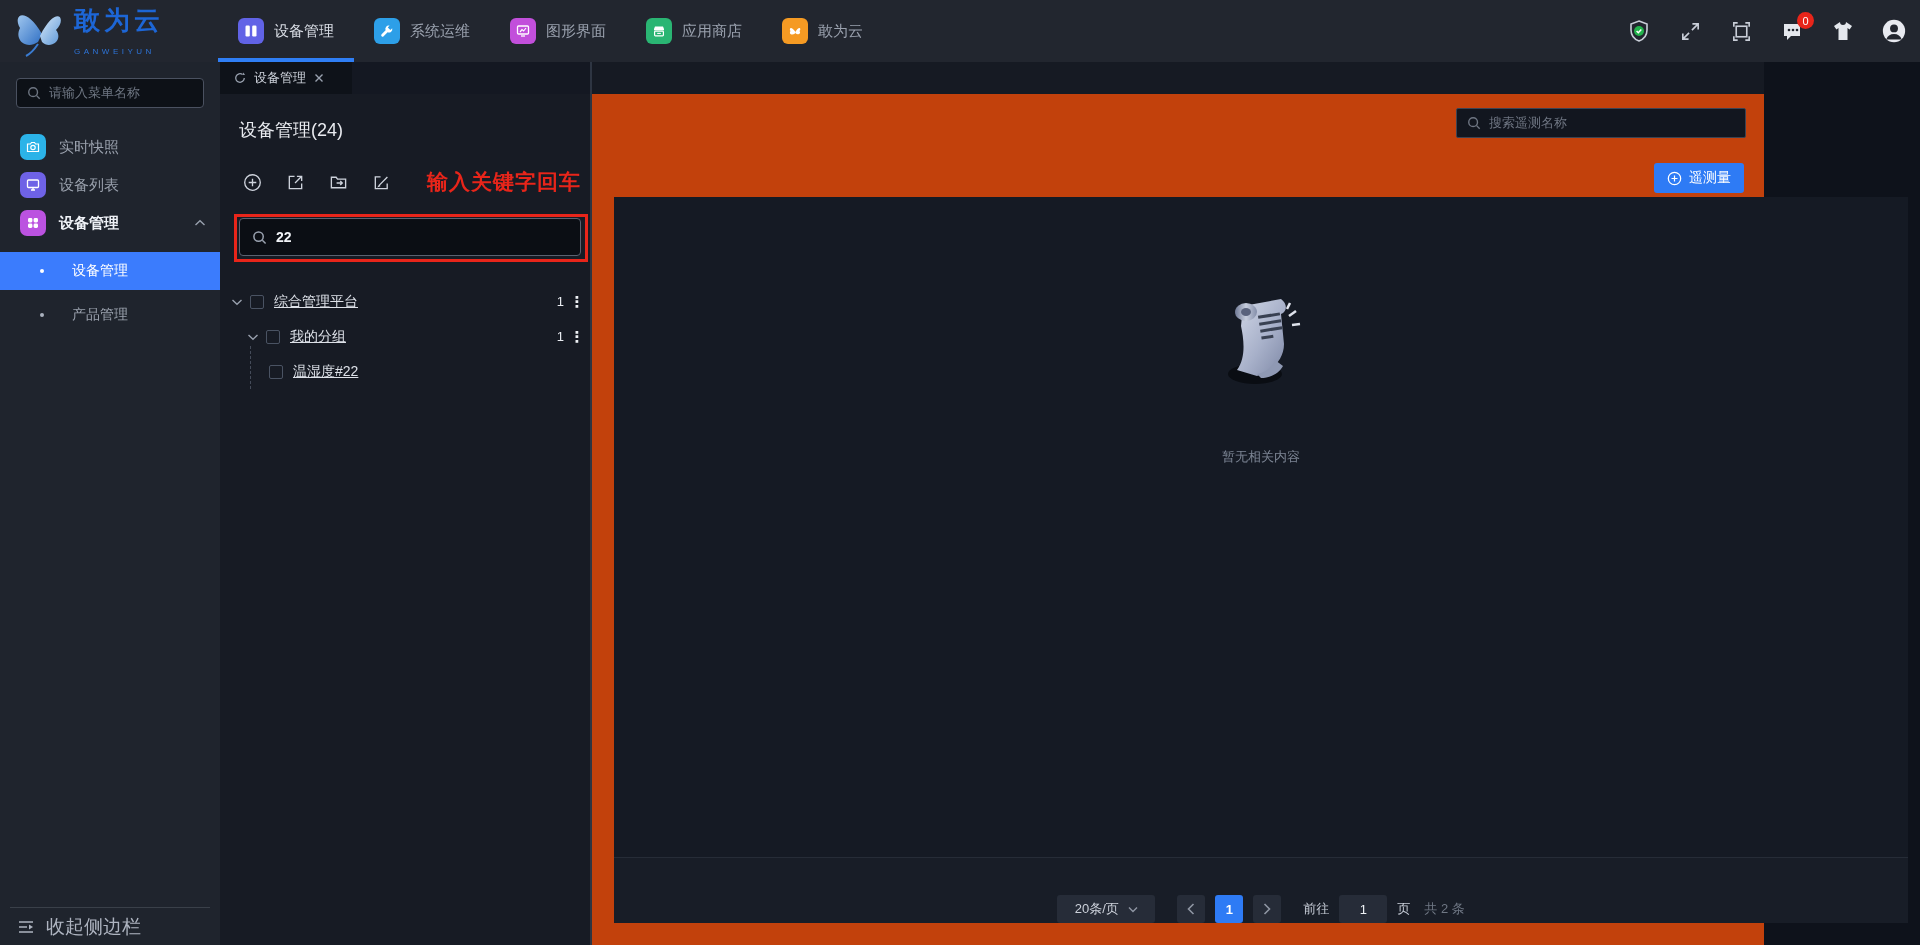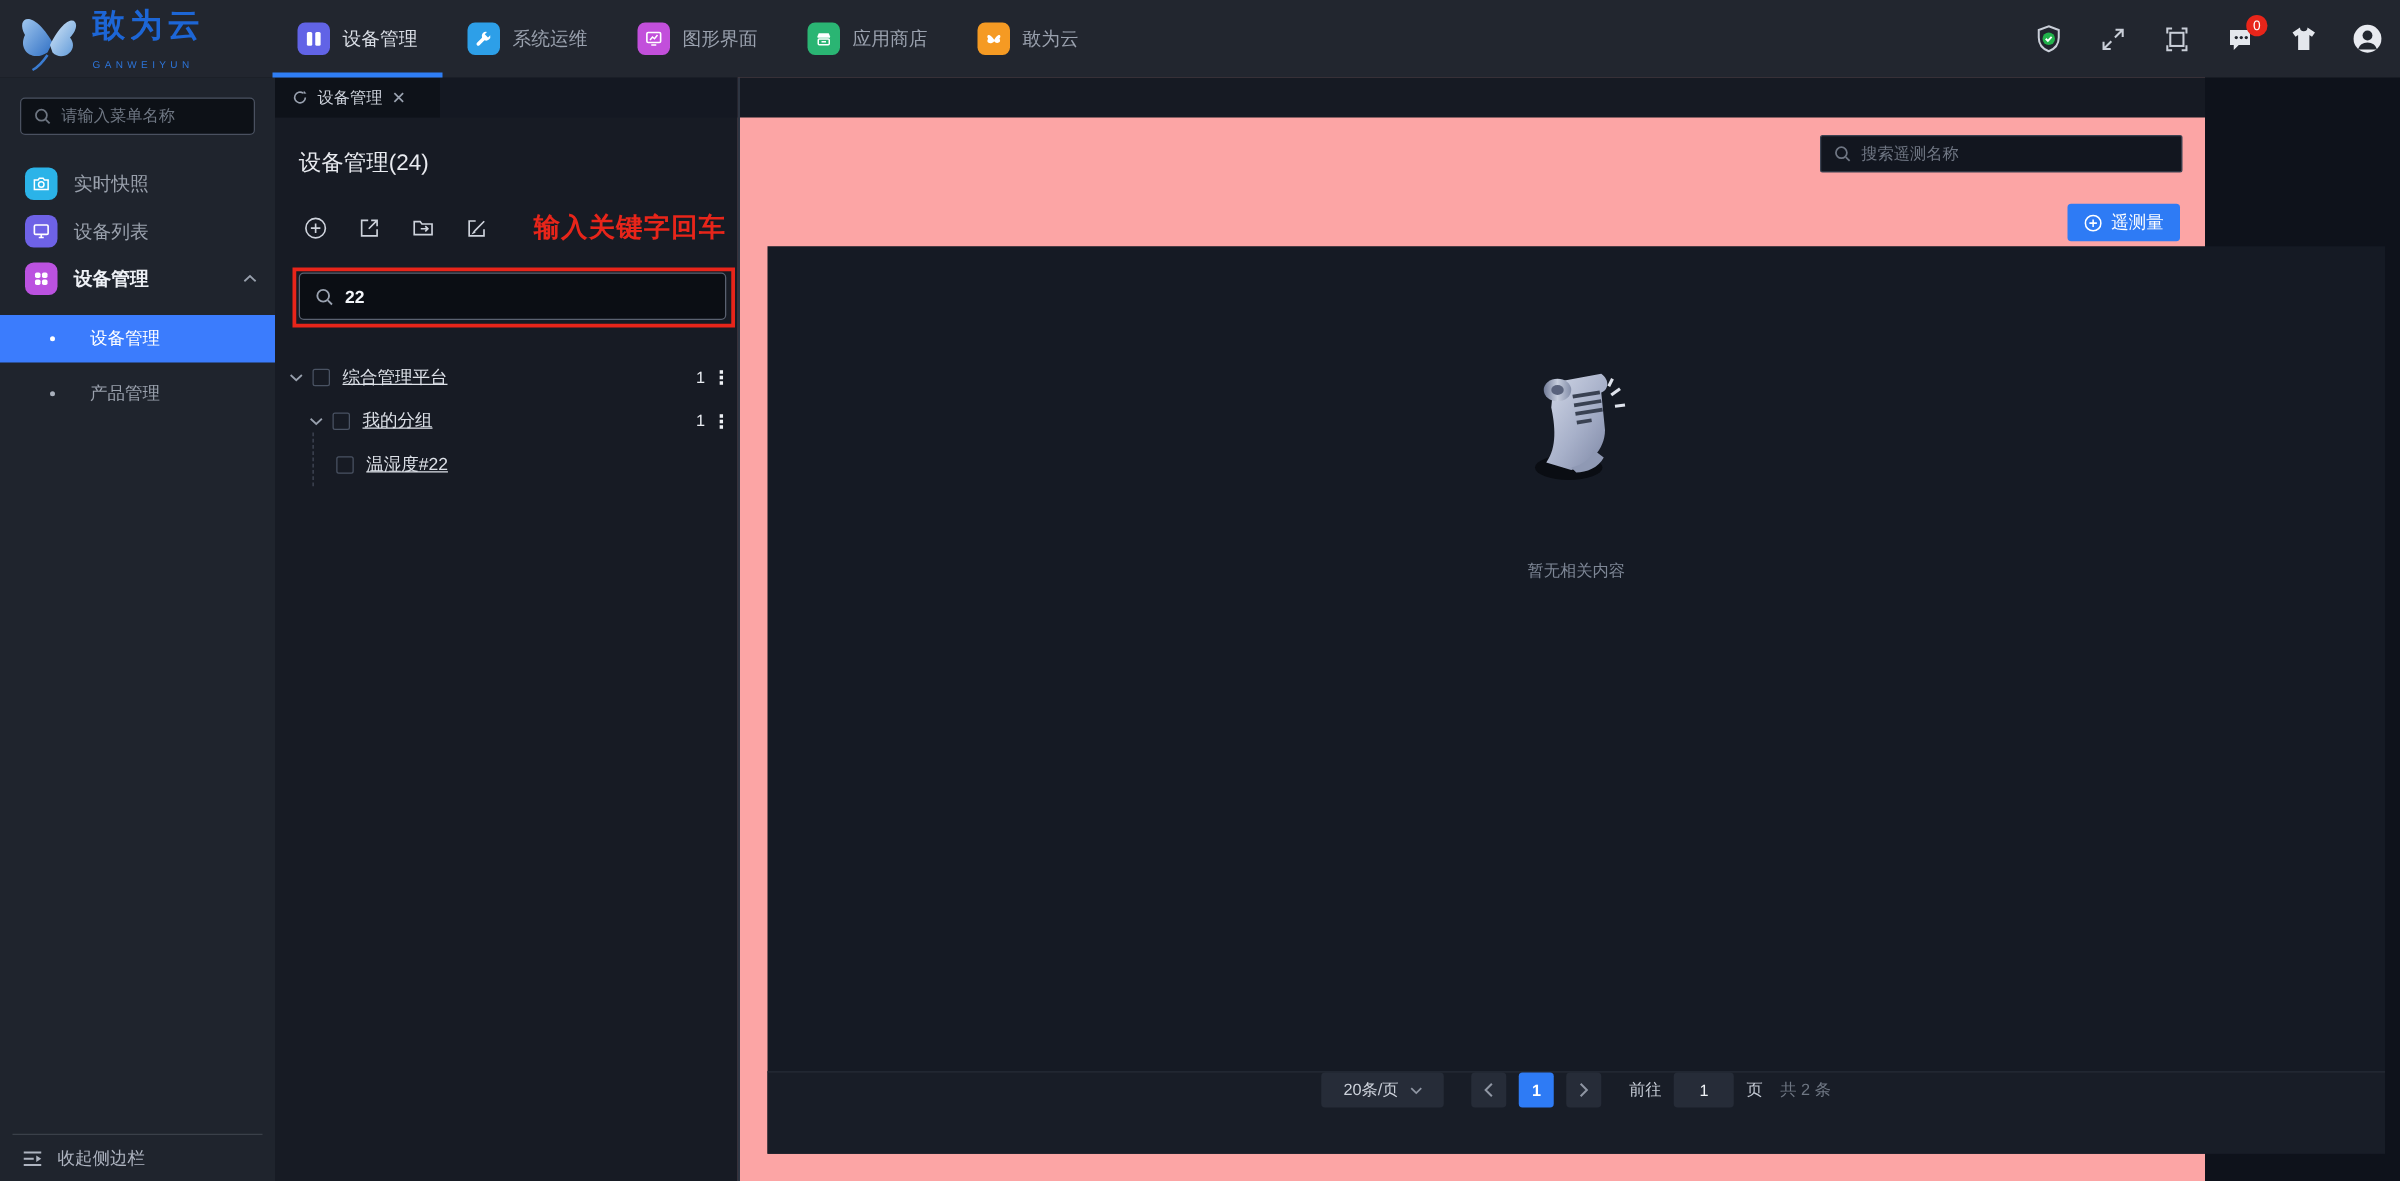--- a/index.html
+++ b/index.html
@@ -38,21 +38,21 @@
   .side-sub { margin-top:10px; }
   .side-sub-item { height:38px; display:flex; align-items:center; cursor:pointer; margin-bottom:6px; }
   .side-sub-item .dot { width:4px; height:4px; border-radius:50%; background:#aab1bd; margin:0 28px 0 40px; }
   .side-sub-item .sub-label { font-size:14px; color:#9aa1ad; }
   .side-sub-item.active { background:#3b7cfd; }
   .side-sub-item.active .sub-label { color:#ffffff; }
   .side-sub-item.active .dot { background:#ffffff; }
   .side-bottom { position:absolute; left:0; bottom:0; width:100%; }
   .side-bottom .divider { height:1px; background:#3a4049; margin:0 10px; }
   .collapse-row { height:37px; display:flex; align-items:center; gap:12px; padding-left:18px; cursor:pointer; }
-  .collapse-row .col-label { font-size:14px; color:#aeb4c0; }
+  .collapse-row .col-label { font-size:19px; color:#aeb4c0; }
 
   
   .treepanel { position:absolute; left:220px; top:62px; width:370px; height:883px; background:#171b24; z-index:10; }
   .tabstrip { height:32px; background:#141822; display:flex; }
   .page-tab { width:132px; height:32px; background:#0e1219; display:flex; align-items:center; gap:8px; padding:0 10px 0 14px; cursor:pointer; }
   .page-tab .tab-label { font-size:13px; color:#cdd2db; }
   .tree-title { margin:24px 0 0 19px; font-size:18px; color:#e9ebf0; }
   .tree-toolbar { margin:26px 0 0 23px; display:flex; align-items:center; gap:24px; }
   .tool-btn { width:19px; height:19px; cursor:pointer; }
   .annotation { margin-left:12px; font-size:21px; font-weight:bold; color:#e8251a; letter-spacing:1px; }
@@ -67,21 +67,21 @@
   .checkbox { width:14px; height:14px; border:1px solid #4a5363; border-radius:2px; background:transparent; flex:none; }
   .tree-row .t-label { font-size:14px; color:#dde1e8; margin-left:10px;text-decoration:underline; }
   .tree-row .count { margin-left:auto; font-size:13px; color:#e9ecf1; }
   .tree-row .more { width:26px; text-align:center; color:#eef1f5; font-size:15px; font-weight:bold; letter-spacing:0; }
   .lvl0 { padding-left:11px; }
   .lvl1 { padding-left:27px; }
   .lvl2 { padding-left:49px; position:relative; }
   .lvl2::before { content:""; position:absolute; left:30px; top:-8px; bottom:0; border-left:1px dashed #444b59; }
 
   
-  .main { position:absolute; left:590px; top:62px; width:1174px; height:883px; background:#fca5a5; border-left:2px solid #2e3542; }
+  .main { position:absolute; left:590px; top:62px; width:1174px; height:883px; background:#c2410c; border-left:2px solid #2e3542; }
   .main-strip { height:32px; background:#161a23; }
   .main-search { position:absolute; right:18px; top:46px; width:290px; height:30px; background:#12161f;
     border:1px solid #3c4352; border-radius:2px; display:flex; align-items:center; gap:8px; padding:0 10px; }
   .main-search .ph { font-size:13px; color:#6f7683; }
   .tabs { position:absolute; left:20px; top:96px; display:flex; height:39px; }
   .tab { height:39px; display:flex; align-items:center; font-size:15px; padding:0 30px 0 24px; }
   .tab.active { background:#2e7bf5; color:#ffffff; font-weight:bold;
     clip-path:polygon(0 0, calc(100% - 16px) 0, 100% 100%, 0 100%); }
   .tab.inactive { background:#272d39; color:#636b79; margin-left:-12px; padding:0 30px;
     clip-path:polygon(16px 0, calc(100% - 16px) 0, 100% 100%, 0 100%); cursor:pointer; }
@@ -89,21 +89,21 @@
     display:flex; align-items:center; gap:7px; padding:0 13px; cursor:pointer; }
   .add-btn .add-label { color:#fff; font-size:14px; }
   .card { position:absolute; left:22px; top:135px; width:1294px; height:726px; background:#151a24; display:flex; flex-direction:column; }
   .thead { margin:17px 13px 0 13px; height:39px; background:#222834; display:grid;
     grid-template-columns:105px 117px 157px 135px 145px 137px 88px 141px 114px 1fr;
     align-items:center; padding-left:21px; }
   .th { font-size:14px; font-weight:bold; color:#aab1bd; }
   .tbody { flex:1; display:flex; flex-direction:column; align-items:center; }
   .empty { margin-top:95px; display:flex; flex-direction:column; align-items:center;gap:42px; }
   .empty-text { margin-top:18px; font-size:13px; color:#7e8796; }
-  .tfoot { border-top:1px solid #262c37; height:66px; background:#181d27; display:flex; align-items:flex-start; justify-content:center; }
+  .tfoot { border-top:1px solid #262c37; height:66px; background:#181d27; display:flex; align-items:flex-end; justify-content:center; }
   .pager { display:flex; align-items:center; }
   .psize { width:98px; height:28px; background:#262c38; border-radius:3px; display:flex; align-items:center;
     justify-content:center; gap:9px; cursor:pointer; }
   .psize .psize-label { font-size:13px; color:#ccd1da; }
   .pbtn { width:28px; height:28px; background:#262c38; border-radius:3px; display:flex; align-items:center; justify-content:center; cursor:pointer; }
   .pbtn.on { background:#2e7bf5; }
   .pnum { color:#fff; font-size:13px; font-weight:bold; }
   .ptext { font-size:13px; color:#c6ccd6; }
   .pgoto { width:48px; height:28px; background:#262c38; border-radius:3px; display:flex; align-items:center; justify-content:center; }
   .pgoto .goto-val { font-size:13px; color:#eef1f5; }

